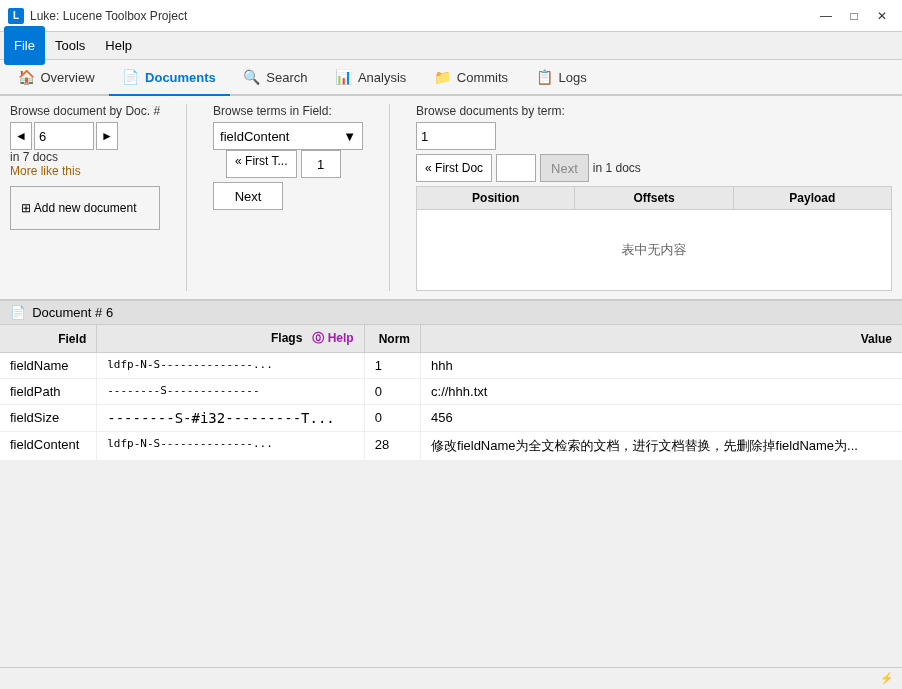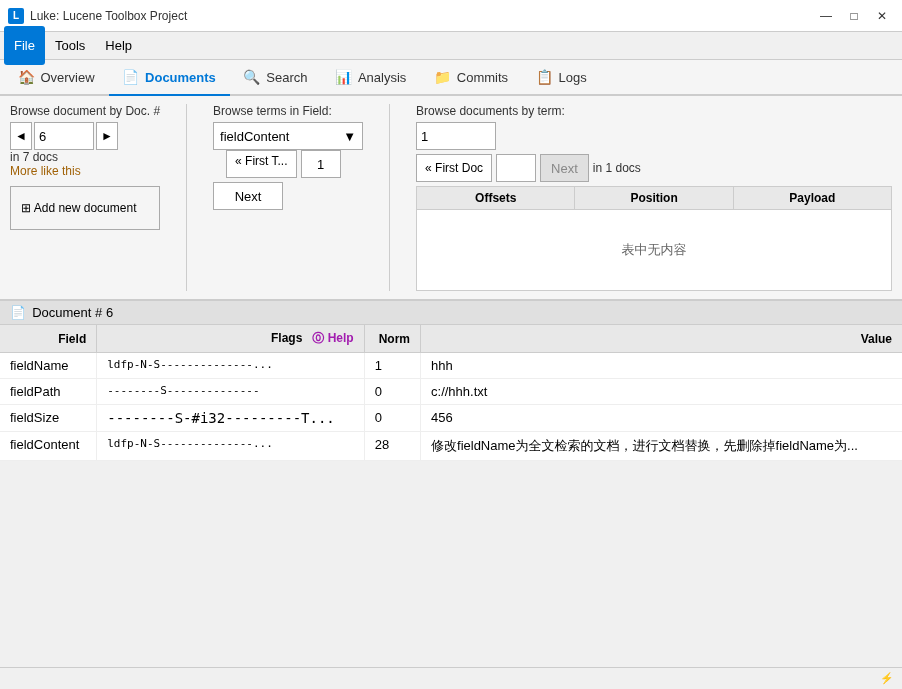--- a/index.html
+++ b/index.html
@@ -365,22 +365,22 @@
       <button class="first-doc-btn">
         <span>« First Doc</span>
       </button>
       <input class="term-input2" type="text" value="" style="">
       <button class="next-btn-doc">Next</button>
       <span class="in-docs">in 1 docs</span>
     </div>
 
     <div class="payload-table-container">
       <div class="payload-header">
+        <div class="payload-col">Position</div>
         <div class="payload-col">Offsets</div>
-        <div class="payload-col">Position</div>
         <div class="payload-col">Payload</div>
       </div>
       <div class="payload-body">表中无内容</div>
     </div>
   </div>
 </div>
 
 <div class="divider-bar">
   <span>📄</span>
   <span>Document # 6</span>

